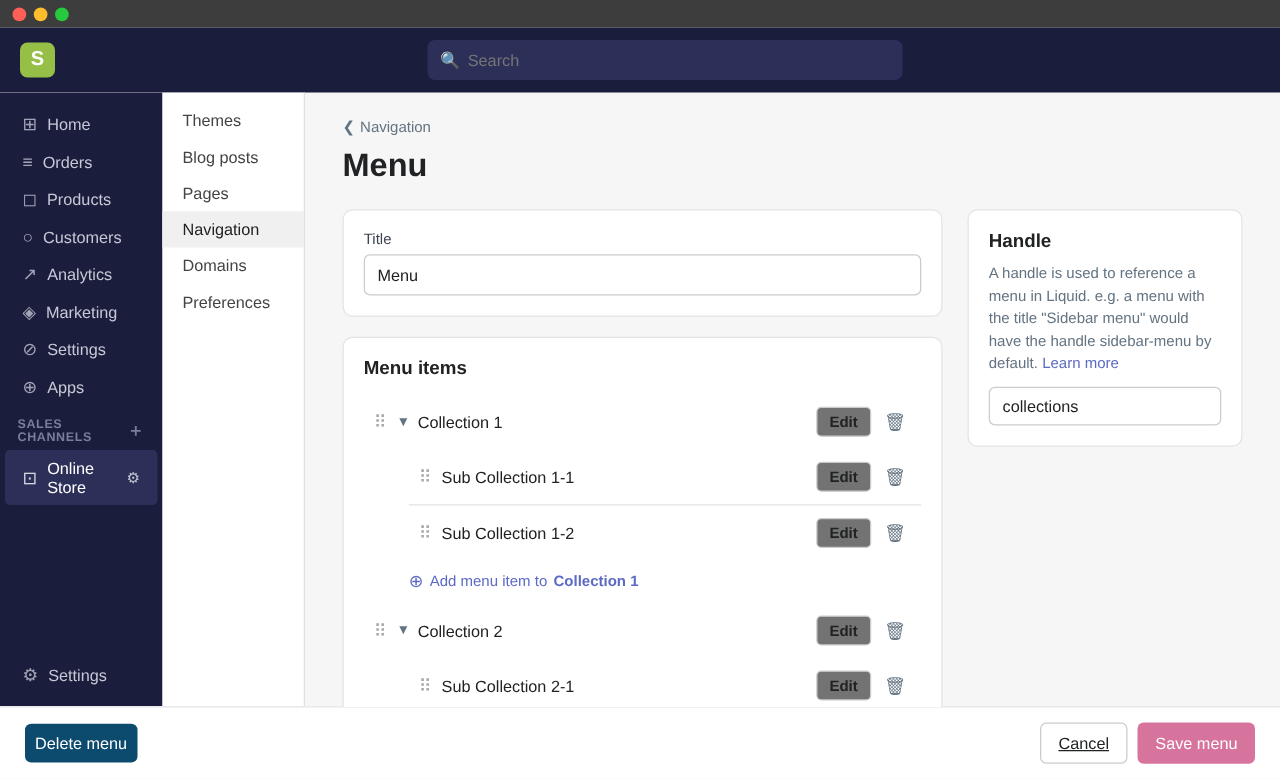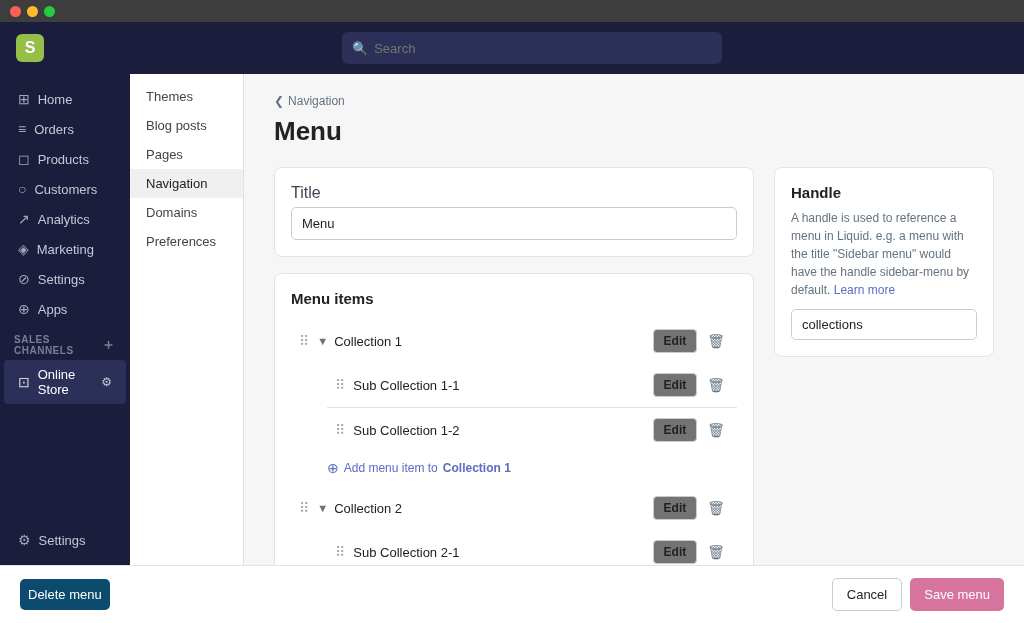--- a/index.html
+++ b/index.html
@@ -77,21 +77,21 @@
     .main-right { width: 220px; }
 
     .card {
       background: #fff;
       border-radius: 8px;
       border: 1px solid #e1e3e5;
       padding: 16px;
       margin-bottom: 16px;
     }
     .field-label {
-      font-size: 16px; color: #3d4451; font-weight: 500; margin-bottom: 5px;
+      font-size: 12px; color: #3d4451; font-weight: 500; margin-bottom: 5px;
     }
     .field-input {
       width: 100%; padding: 8px 10px;
       border: 1px solid #c9cccf; border-radius: 5px;
       font-size: 13px; color: #202223; outline: none;
       background: #fff;
     }
 
     .section-title { font-size: 15px; font-weight: 700; color: #202223; margin-bottom: 12px; }
 
@@ -145,21 +145,21 @@
     }
     .btn-danger {
       background: #0c4a6e; color: #fff;
       border: none; border-radius: 5px;
       padding: 8px 8px; font-size: 13px; font-weight: 500; cursor: pointer;
     }
     .footer-right { display: flex; gap: 8px; }
     .btn-secondary {
       background: #fff; color: #202223;
       border: 1px solid #c9cccf; border-radius: 5px;
-      padding: 8px 14px; font-size: 13px; cursor: pointer;
+      padding: 8px 14px; font-size: 13px; cursor: pointer; text-decoration: underline;
     }
     .btn-primary {
       background: #be185d; color: #fff;
       border: none; border-radius: 5px;
       padding: 8px 14px; font-size: 13px; font-weight: 500; cursor: pointer;
     }
     .btn-primary.disabled { opacity: 0.6; cursor: not-allowed; }
 
     
     .window-chrome {

